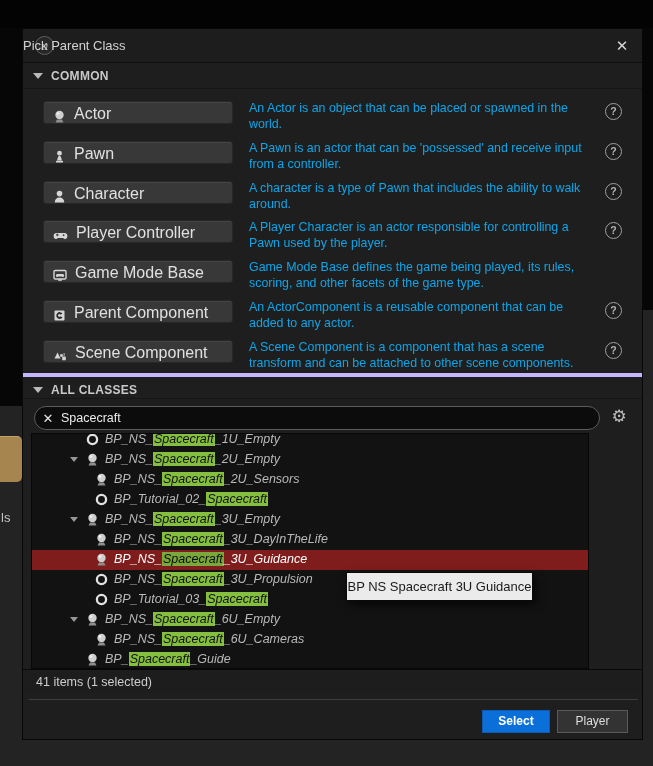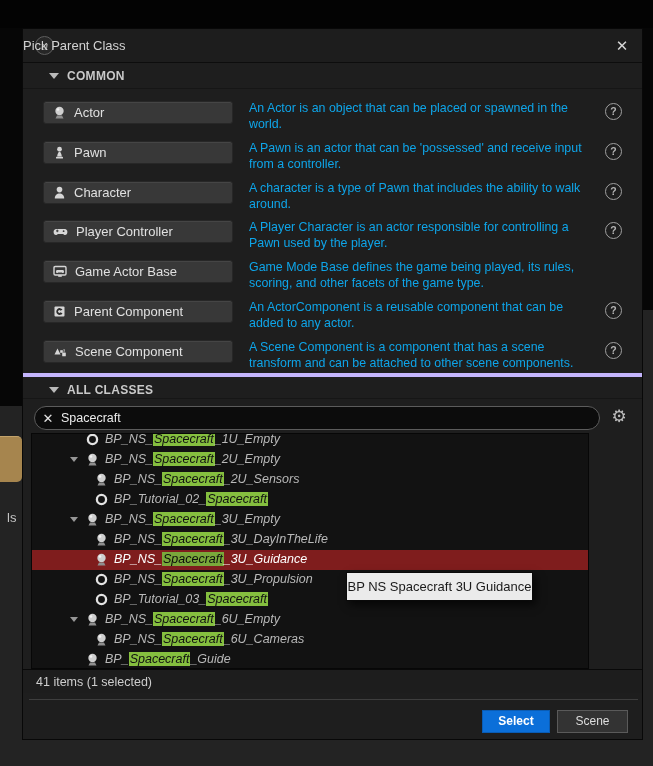--- a/index.html
+++ b/index.html
@@ -6,52 +6,52 @@
   html,body { background:#000; }
   body { font-family:"Liberation Sans","DejaVu Sans",sans-serif; }
   #page { position:relative; width:653px; height:766px; background:#232323; overflow:hidden; }
 
   
   .bg-top    { position:absolute; left:0; top:0; width:653px; height:28px; background:#030303; }
   .bg-left   { position:absolute; left:0; top:28px; width:22px; height:378px; background:#060606; }
   .bg-right  { position:absolute; left:643px; top:28px; width:10px; height:282px; background:#060606; }
   .bg-folder { position:absolute; left:0; top:436px; width:22px; height:46px; background:#a6854e;
                border-radius:0 5px 5px 0; border-top:1px solid #c3a36b; }
-  .bg-ls     { position:absolute; left:7px; top:510px; width:20px; color:#c4c4c4; font-size:13px; }
+  .bg-ls     { position:absolute; left:1px; top:510px; width:20px; color:#c4c4c4; font-size:13px; }
 
   
   .dialog { position:absolute; left:22px; top:28px; width:621px; height:712px;
             background:#1e1e1e; border:1px solid #080808; }
 
   .titlebar { position:absolute; left:0; top:0; width:100%; height:34px; background:#1d1d1d;
               border-bottom:1px solid #0d0d0d; }
   .logo { position:absolute; left:12px; top:7px; width:19px; height:19px; border-radius:50%;
           background:#272727; border:1px solid #5e5e5e; color:#909090; text-align:center;
           font-family:"Liberation Serif","DejaVu Serif",serif; font-style:italic; font-weight:bold;
           font-size:13px; line-height:17px; }
   .title { position:absolute; left:0; top:0; width:100%; height:36px; line-height:34px;
            text-align:left; color:#d2d2d2; font-size:13px; }
   .close-x { position:absolute; right:11px; top:8px; width:18px; height:18px; color:#d6d6d6;
              font-size:15px; line-height:18px; text-align:center; cursor:pointer; }
 
   .sec-header { position:absolute; left:0; width:100%; height:26px; line-height:26px;
-                padding-left:26px; color:#c9c9c9; font-size:12px; font-weight:bold;
+                padding-left:10px; color:#c9c9c9; font-size:12px; font-weight:bold;
                 letter-spacing:0.3px; }
   .tri { display:inline-block; width:0; height:0; border-left:5px solid transparent;
          border-right:5px solid transparent; border-top:6px solid #b9b9b9;
          margin-right:8px; vertical-align:1px; }
   #hdr-common { top:34px; border-bottom:1px solid #161616; }
   #hdr-all { top:344px; border-top:4px solid #c4b5fd; border-bottom:1px solid #161616; }
 
   
   .crow { position:absolute; left:0; width:100%; height:40px; }
   .class-btn { position:absolute; left:20px; top:2px; width:190px; height:23px;
                background:#383838; border:1px solid #272727; border-radius:3px;
-               box-shadow:inset 0 1px 0 #454545; color:#e0e0e0; font-size:13px;
-               display:flex; align-items:center; padding-left:9px; cursor:pointer; }
+               box-shadow:inset 0 1px 0 #454545; color:#e0e0e0; font-size:16px;
+               display:flex; align-items:flex-end; padding-left:9px; cursor:pointer; }
   .class-btn svg { margin-right:8px; flex:none; }
   .crow-desc { position:absolute; left:226px; top:1px; width:340px; color:#0ea5e9;
                font-size:12.4px; line-height:16px; }
   .help { position:absolute; left:582px; top:4px; width:17px; height:17px; border-radius:50%;
           border:1.5px solid #a0a0a0; color:#b5b5b5; font-size:10.5px; font-weight:bold;
           text-align:center; line-height:14px; cursor:pointer; }
 
   
   .search-pill { position:absolute; left:11px; top:377px; width:566px; height:24px;
                  background:#0c0c0c; border:1px solid #5c5c5c; border-radius:12px;
@@ -184,21 +184,21 @@
       <div class="help">?</div>
     </div>
 
     <div class="crow" style="top:229px">
       <div class="class-btn">
         <svg width="14" height="13">
           <rect x="1" y="1.5" width="12" height="8.5" rx="1.2" fill="none" stroke="#d6d6d6" stroke-width="1.4"></rect>
           <path d="M4.4 5 h5.2 c0.9 0 1.4 0.7 1.4 1.5 c0 0.9 -0.5 1.6 -1.2 1.6 c-0.6 0 -0.8 -0.6 -1.2 -0.6 h-3.2 c-0.4 0 -0.6 0.6 -1.2 0.6 c-0.7 0 -1.2 -0.7 -1.2 -1.6 c0 -0.8 0.5 -1.5 1.4 -1.5 Z" fill="#d6d6d6"></path>
           <rect x="5.2" y="10.2" width="3.6" height="1.6" fill="#d6d6d6"></rect>
         </svg>
-        <span>Game Actor Base</span>
+        <span>Game Mode Base</span>
       </div>
       <div class="crow-desc">Game Mode Base defines the game being played, its rules, scoring, and other facets of the game type.</div>
     </div>
 
     <div class="crow" style="top:269px">
       <div class="class-btn">
         <svg width="13" height="13">
           <rect x="1.5" y="1.5" width="10" height="10" rx="1" fill="#d6d6d6"></rect>
           <path d="M9.5 4.6 a3.4 3.4 0 1 0 0 3.8 L7.6 7.2 a1.4 1.4 0 1 1 0 -1.4 Z" fill="#2c2c2c"></path>
         </svg>
@@ -310,18 +310,18 @@
           <span class="t-label"><span>BP_</span><span class="hl">Spacecraft</span><span>_Guide</span></span>
         </div>
       </div>
       <div class="vscroll-thumb"></div>
     </div>
 
     <div class="statusbar">41 items (1 selected)</div>
 
     <div class="footer-line"></div>
     <div class="btn btn-select">Select</div>
-    <div class="btn btn-cancel">Scene</div>
+    <div class="btn btn-cancel">Player</div>
   </div>
 
   <div class="tooltip">BP NS Spacecraft 3U Guidance</div>
 
 </div>
 
 </body></html>

